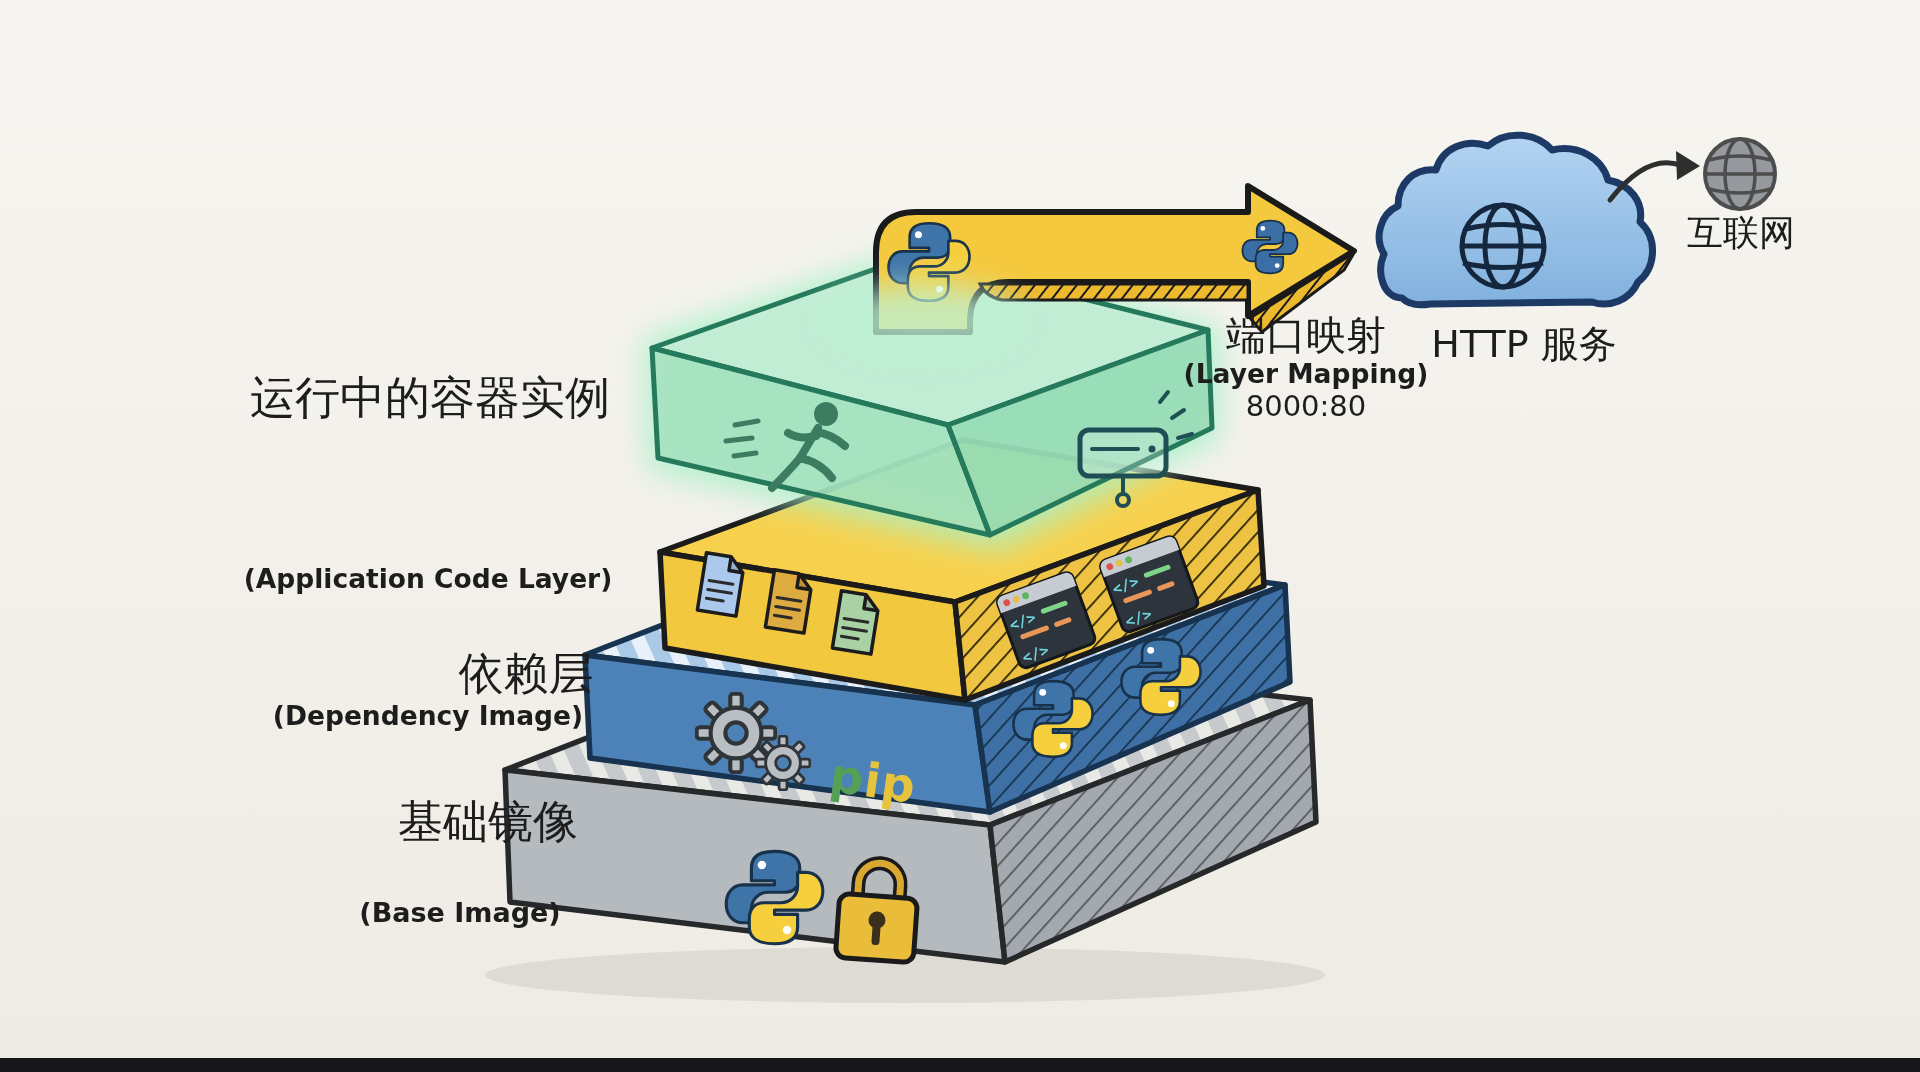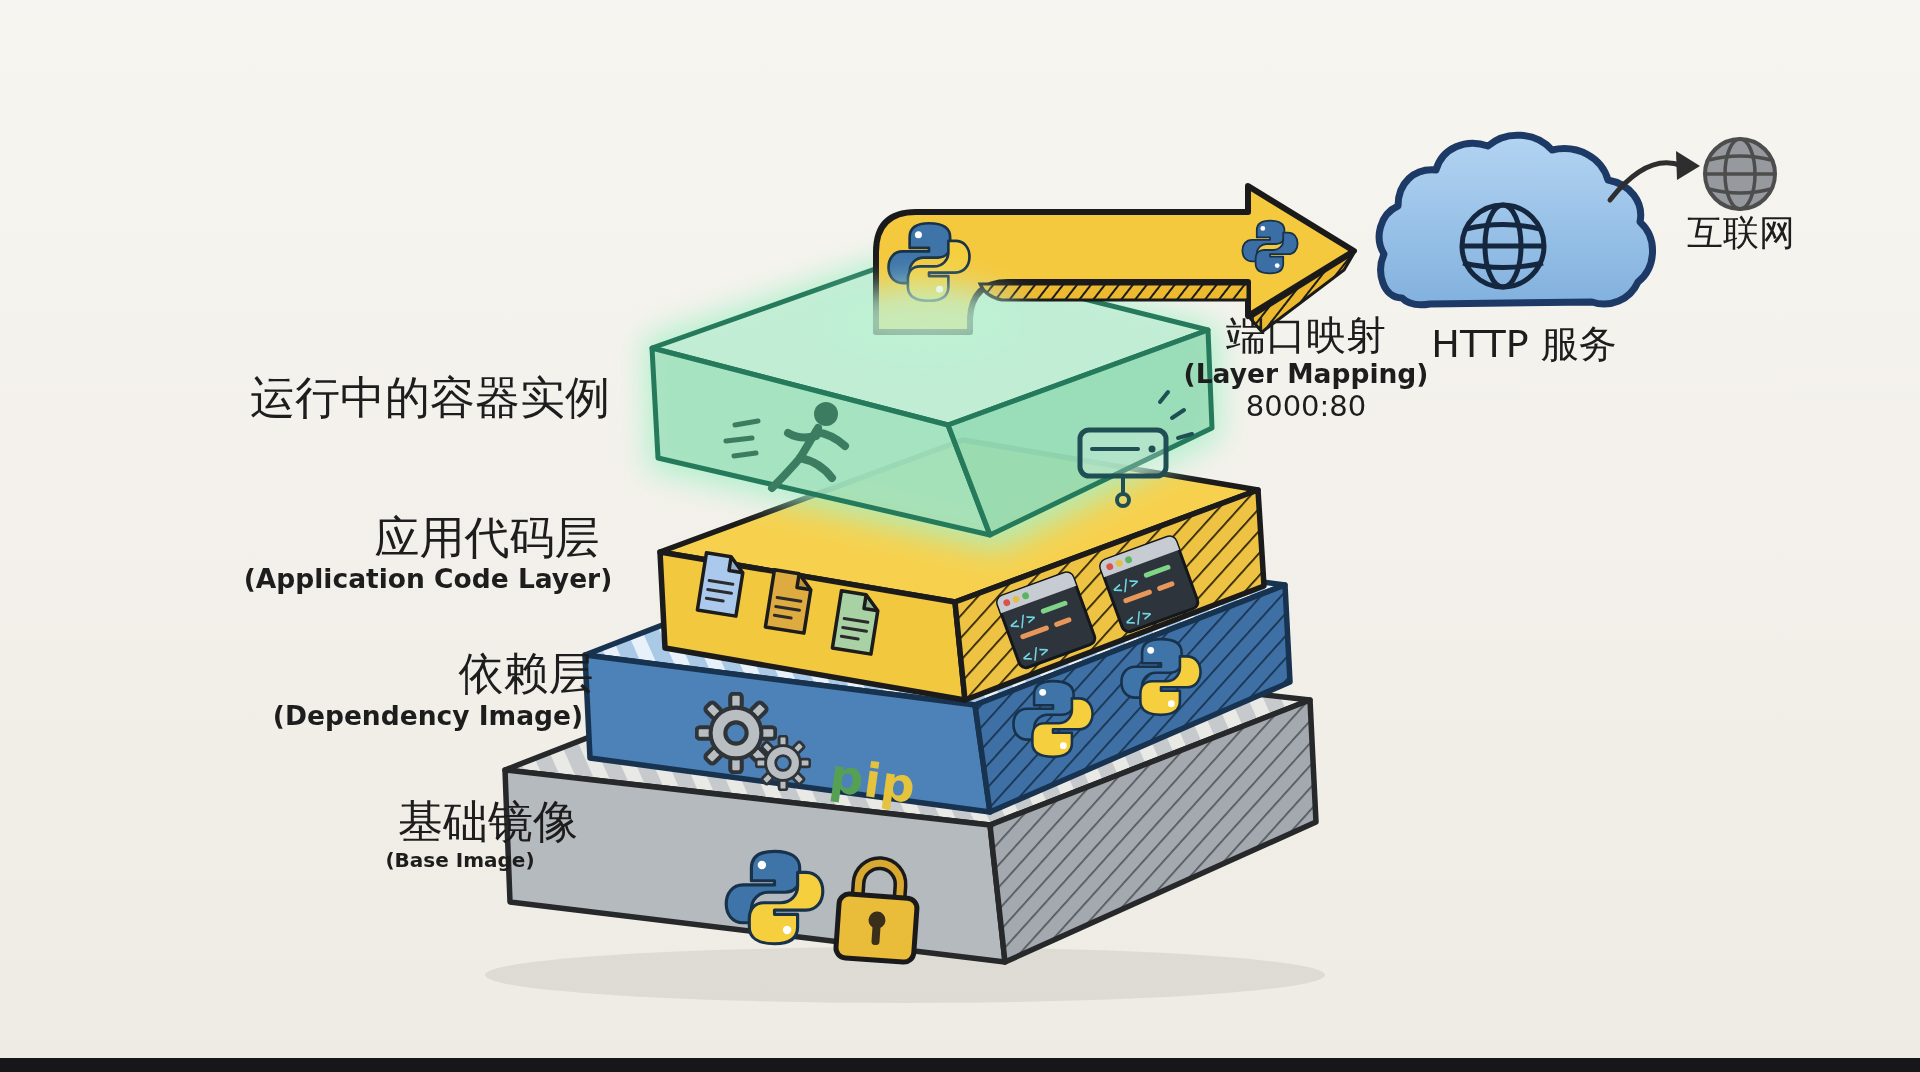--- a/index.html
+++ b/index.html
@@ -226,28 +226,27 @@
       <path d="M1709,160 Q1740,152 1771,160"></path>
       <path d="M1709,189 Q1740,197 1771,189"></path>
       <line x1="1705" y1="174" x2="1775" y2="174"></line>
     </g>
   </g>
 </svg>
 
 
 <div class="t" style="left:430px;top:374px;font-size:45px;">运行中的容器实例</div>
 
-<div class="t" style="left:487px;top:514px;font-size:45px;">应用代码层</div>
 <div class="t en" style="left:428px;top:565px;font-size:26.5px;text-align:center;">(Application Code Layer)</div>
 
 <div class="t" style="left:526px;top:650px;font-size:45px;">依赖层</div>
 <div class="t en" style="left:428px;top:702px;font-size:26.5px;">(Dependency Image)</div>
 
 <div class="t" style="left:463px;top:798px;font-size:45px;margin-left:25px;">基础镜像</div>
-<div class="t en" style="left:460px;top:850px;font-size:20px;">(Base Image)</div>
+<div class="t en" style="left:460px;top:899px;font-size:27px;">(Base Image)</div>
 
 <div class="t" style="left:1306px;top:314px;font-size:40px;">端口映射</div>
 <div class="t en" style="left:1306px;top:360px;font-size:26.5px;">(Layer Mapping)</div>
 <div class="t" style="left:1306px;top:391px;font-size:29px;">8000:80</div>
 
 <div class="t" style="left:1524px;top:325px;font-size:38px;">HTTP 服务</div>
 
 <div class="t" style="left:1741px;top:214px;font-size:36px;">互联网</div>
 
 <div class="bottombar"></div>

